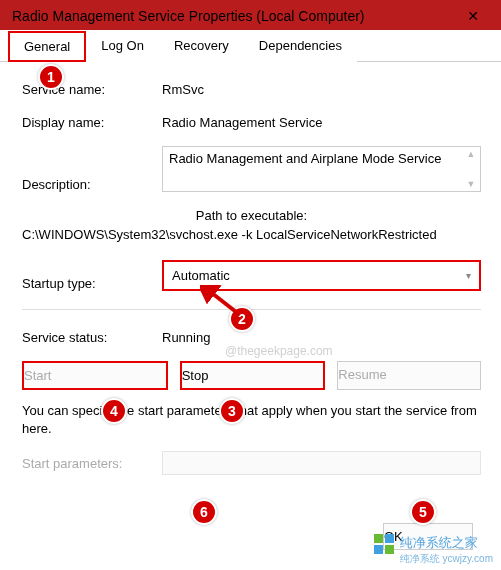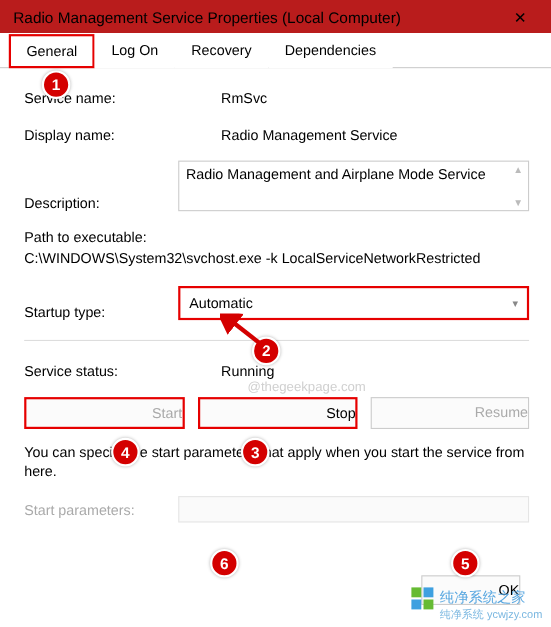--- a/index.html
+++ b/index.html
@@ -65,21 +65,20 @@
   margin-bottom: 16px;
 }
 .label {
   width: 140px;
   color: #000;
   padding-top: 2px;
 }
 .value {
   flex: 1;
   color: #000;
-  margin-left: 39px;
 }
 .desc-box {
   flex: 1;
   border: 1px solid #ccc;
   padding: 4px 6px;
   height: 46px;
   position: relative;
 }
 .desc-scroll {
   position: absolute;
@@ -95,20 +94,21 @@
 .desc-scroll span {
   font-size: 9px;
   text-align: center;
 }
 .path-block {
   margin-bottom: 18px;
   color: #000;
 }
 .path-block div:first-child {
   margin-bottom: 4px;
+  text-align: center;
 }
 .select-box {
   flex: 1;
   border: 2px solid #e60000;
   padding: 6px 8px;
   display: flex;
   justify-content: space-between;
   align-items: center;
   cursor: pointer;
   background: #fff;
@@ -123,21 +123,21 @@
   margin: 18px 0;
 }
 .btn-row {
   display: flex;
   gap: 12px;
   margin-bottom: 12px;
 }
 .btn {
   flex: 1;
   padding: 5px 0;
-  text-align: right;
+  text-align: left;
   border: 1px solid #ccc;
   background: #fbfbfb;
   cursor: pointer;
 }
 .btn.disabled {
   color: #aaa;
   cursor: default;
 }
 .btn.red {
   border: 2px solid #e60000;

